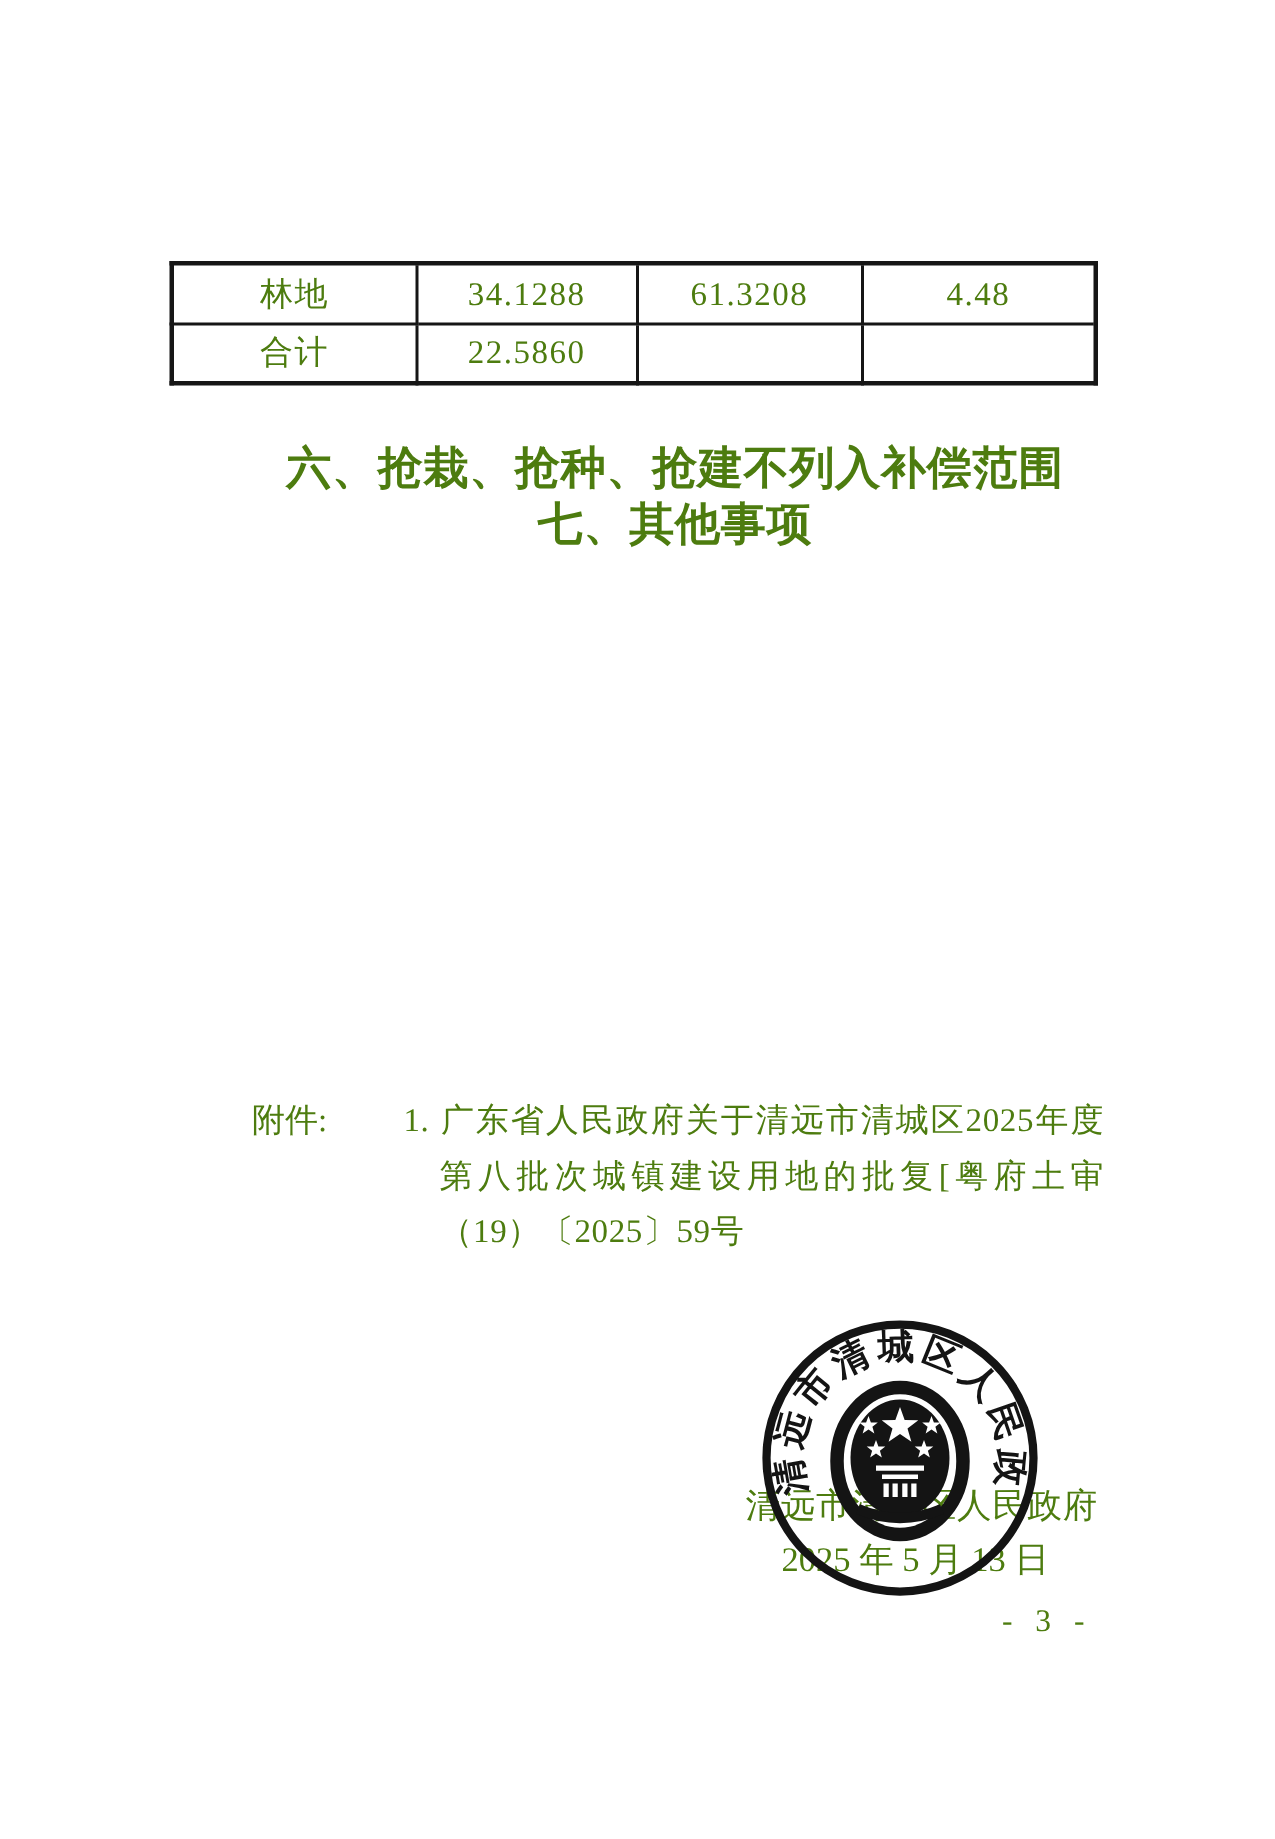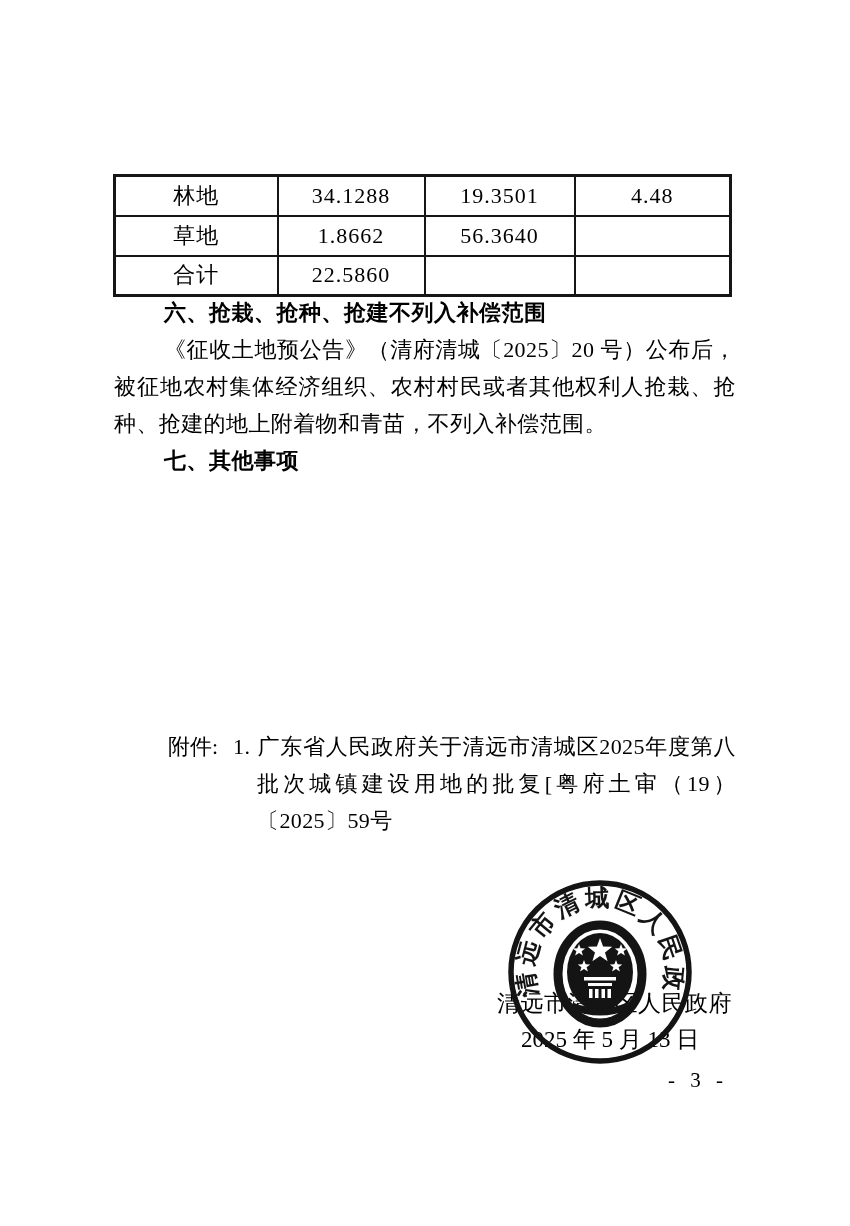--- a/index.html
+++ b/index.html
@@ -3,21 +3,21 @@
 <meta charset="utf-8">
 <style>
   * { margin: 0; padding: 0; box-sizing: border-box; }
   html, body { background: #e8e8e8; }
   .page {
     position: relative;
     width: 850px;
     height: 1226px;
     margin: 0 auto;
     background: #ffffff;
-    color: #000000;
+    color: #4d7c0f;
     font-family: "Liberation Serif", "DejaVu Serif", serif;
     overflow: hidden;
   }
 
   
   table.land-table {
     position: absolute;
     left: 113px;
     top: 174px;
     width: 616px;
@@ -40,38 +40,39 @@
     left: 114px;
     top: 294px;
     width: 622px;
     font-size: 22px;
     line-height: 37px;
     text-align: justify;
   }
   .sec-heading {
     font-family: "Liberation Sans", "DejaVu Sans", sans-serif;
     font-weight: 700;
-    font-size: 22px;
+    font-size: 30px;
     text-indent: 50px;
-    text-align: left;
+    text-align: center;
     letter-spacing: 0.5px;
   }
   .para { text-indent: 50px; letter-spacing: 0.4px; }
   .closing { text-indent: 50px; }
 
   
   .attachments {
     position: absolute;
     left: 168px;
     top: 728px;
     width: 568px;
     font-size: 22px;
     line-height: 37px;
     display: flex;
     align-items: flex-start;
+    gap: 36px;
   }
   .att-label { flex: 0 0 56px; white-space: nowrap; }
   .att-items { flex: 1 1 auto; margin-left: 9px; }
   .att-item { padding-left: 24px; text-indent: -24px; text-align: justify; letter-spacing: 0.4px; }
   .att-num { display: inline-block; width: 24px; text-indent: 0; }
 
   
   .issuer-line {
     position: absolute;
     left: 497px;
@@ -120,41 +121,34 @@
     <colgroup>
       <col style="width:163px">
         <col style="width:147px">
         <col style="width:150px">
         <col style="width:156px">
     </colgroup>
     <tbody>
       <tr>
         <td>林地</td>
         <td>34.1288</td>
-        <td>19.3501</td>
+        <td>61.3208</td>
         <td>4.48</td>
-      </tr>
-      <tr>
-        <td>草地</td>
-        <td>1.8662</td>
-        <td>56.3640</td>
-        <td></td>
       </tr>
       <tr>
         <td>合计</td>
         <td>22.5860</td>
         <td></td>
         <td></td>
       </tr>
     </tbody>
   </table>
 
   <div class="body-text">
     <div class="sec-heading">六、抢栽、抢种、抢建不列入补偿范围</div>
-    <div class="para">《征收土地预公告》（清府清城〔2025〕20 号）公布后，被征地农村集体经济组织、农村村民或者其他权利人抢栽、抢种、抢建的地上附着物和青苗，不列入补偿范围。</div>
     <div class="sec-heading">七、其他事项</div>
   </div>
 
   <div class="attachments">
     <span class="att-label">附件:</span>
     <div class="att-items">
       <div class="att-item"><span class="att-num">1.</span><span>广东省人民政府关于清远市清城区2025年度第八批次城镇建设用地的批复[粤府土审（19）〔2025〕59号</span></div>
     </div>
   </div>
 

